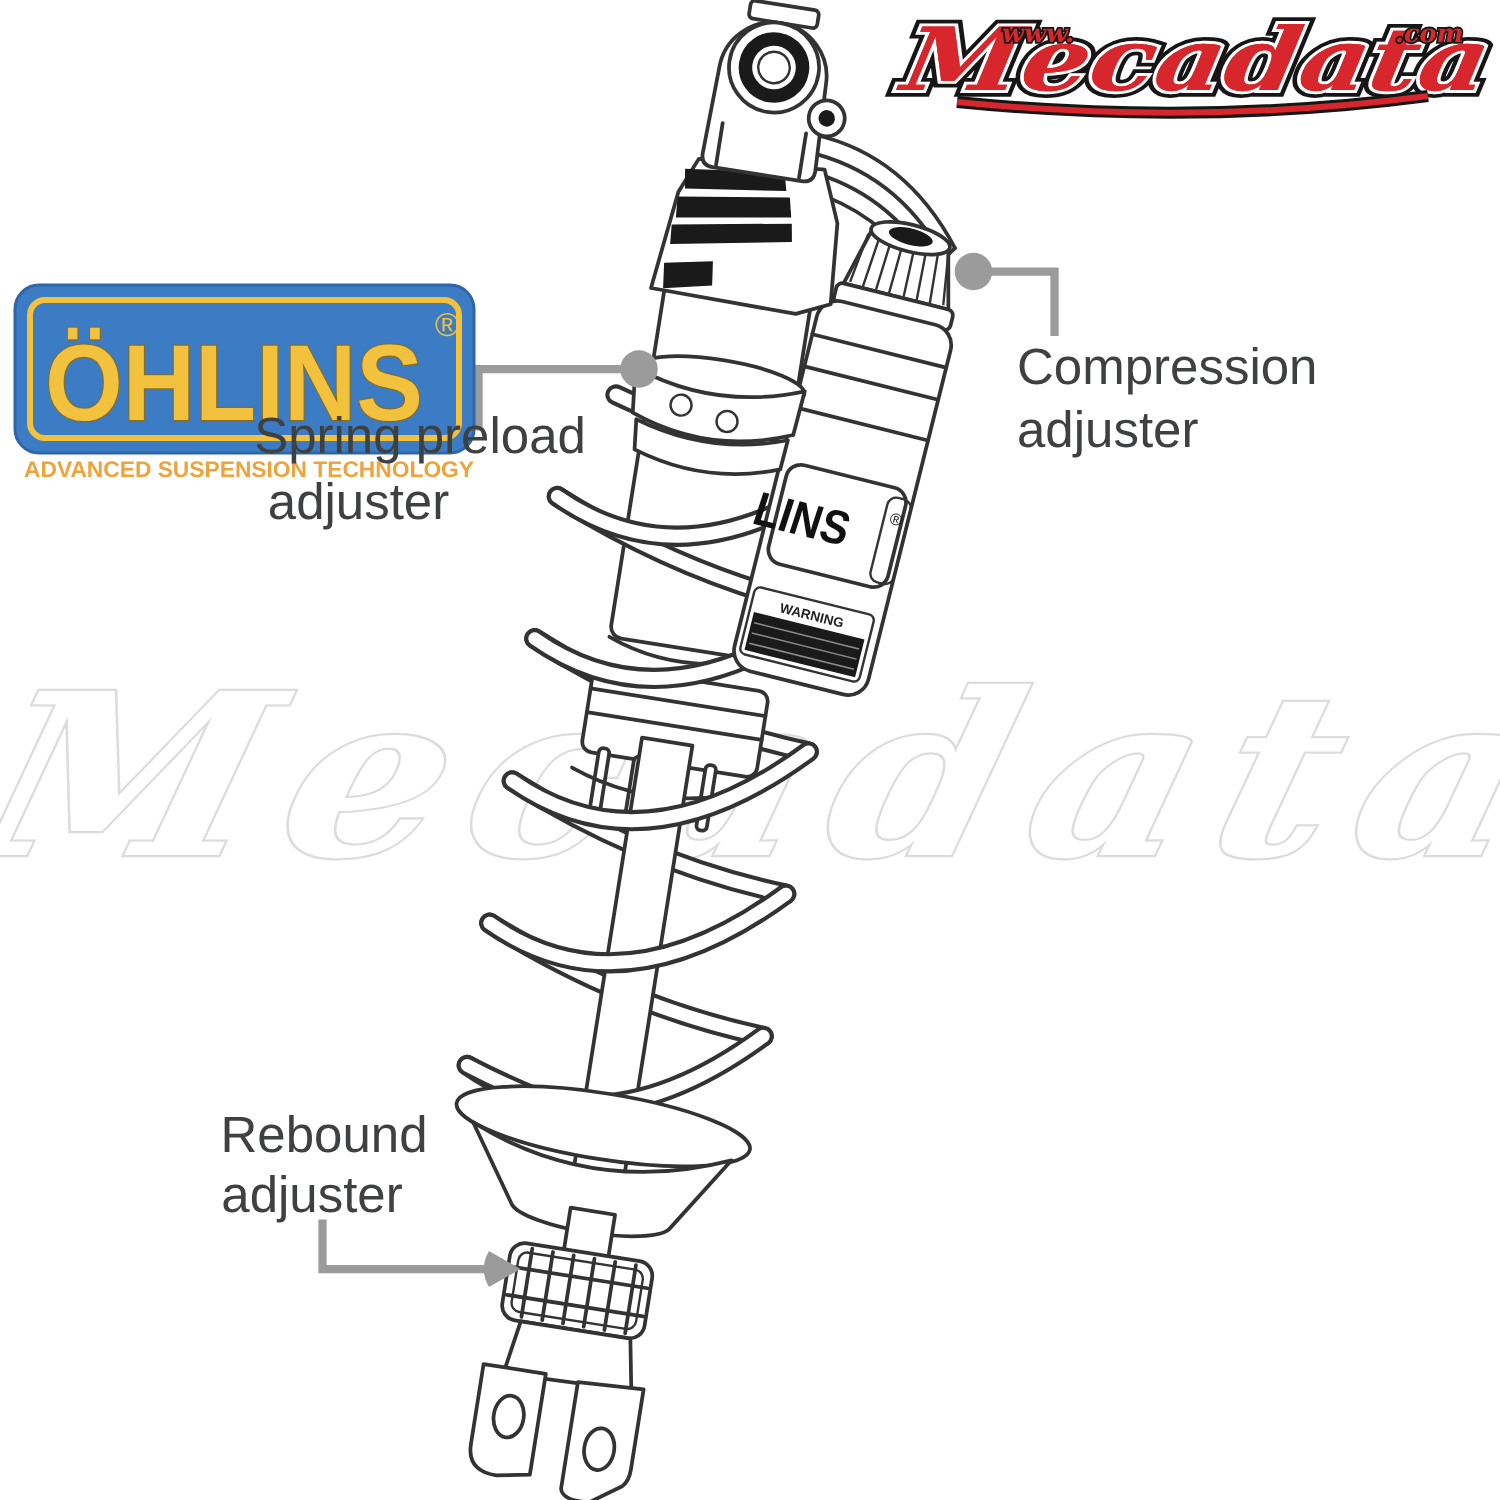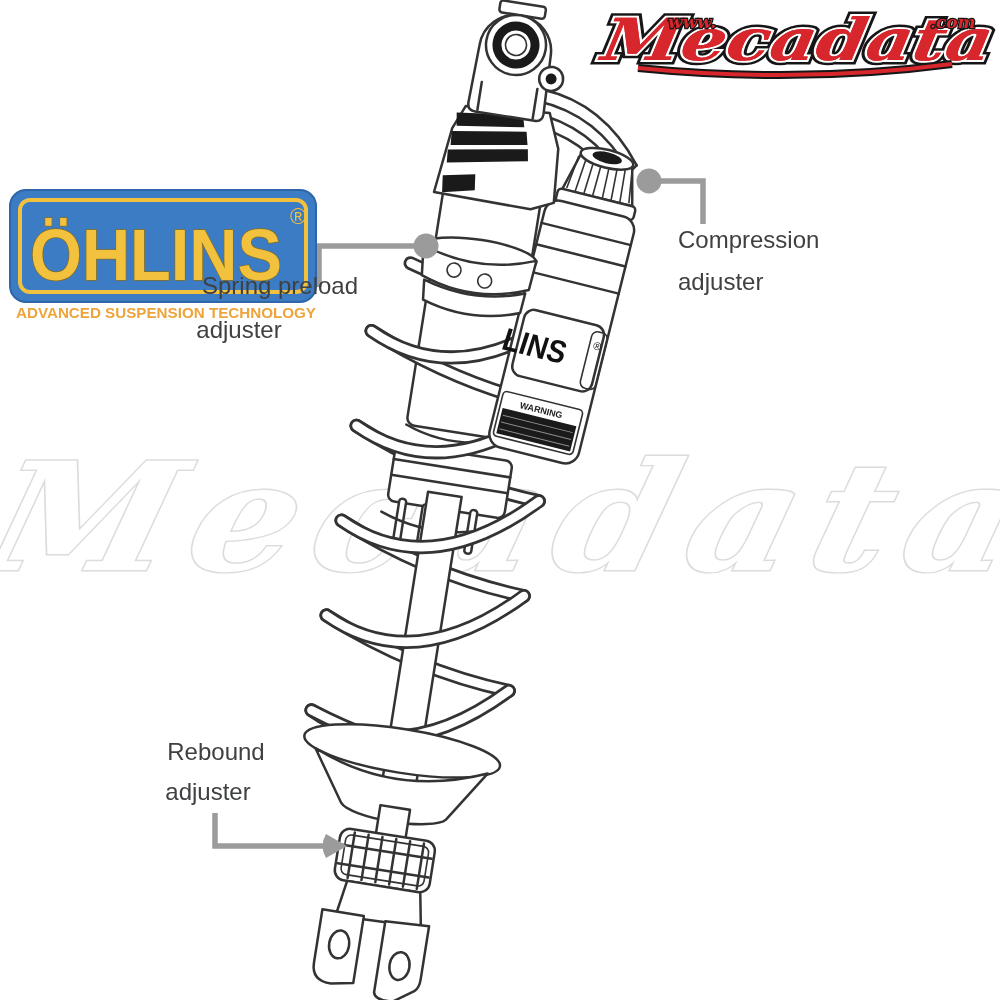--- a/index.html
+++ b/index.html
@@ -1,19 +1,19 @@
 <!DOCTYPE html>
 <html><head>
 <meta charset="utf-8">
 <style>
   html,body{margin:0;padding:0;background:#fff;}
   .stage{position:relative;width:1000px;height:1000px;background:#ffffff;overflow:hidden;
          font-family:"Liberation Sans",sans-serif;}
   .layer{position:absolute;left:0;top:0;width:1000px;height:1000px;}
-  .callout{position:absolute;font-size:24px;line-height:1;color:#3f4042;white-space:nowrap;}
+  .callout{position:absolute;font-size:34px;line-height:1;color:#3f4042;white-space:nowrap;}
   .center{transform:translateX(-50%);}
   svg text{font-family:"Liberation Sans",sans-serif;}
   .script{font-family:"DejaVu Serif",serif;font-style:italic;font-weight:bold;}
   .wire-out{fill:none;stroke:#333;stroke-width:14;stroke-linecap:round;}
   .wire-in{fill:none;stroke:#fff;stroke-width:8.5;stroke-linecap:round;}
   .ln{fill:#fff;stroke:#333;stroke-width:2.5;stroke-linejoin:round;}
   .ln-n{fill:none;stroke:#333;stroke-width:2.5;stroke-linecap:round;}
   .ln-t{fill:none;stroke:#333;stroke-width:1.6;}
   .dark{fill:#1a1a1a;stroke:none;}
   .leader{fill:none;stroke:#9b9b9b;stroke-width:5.5;}

